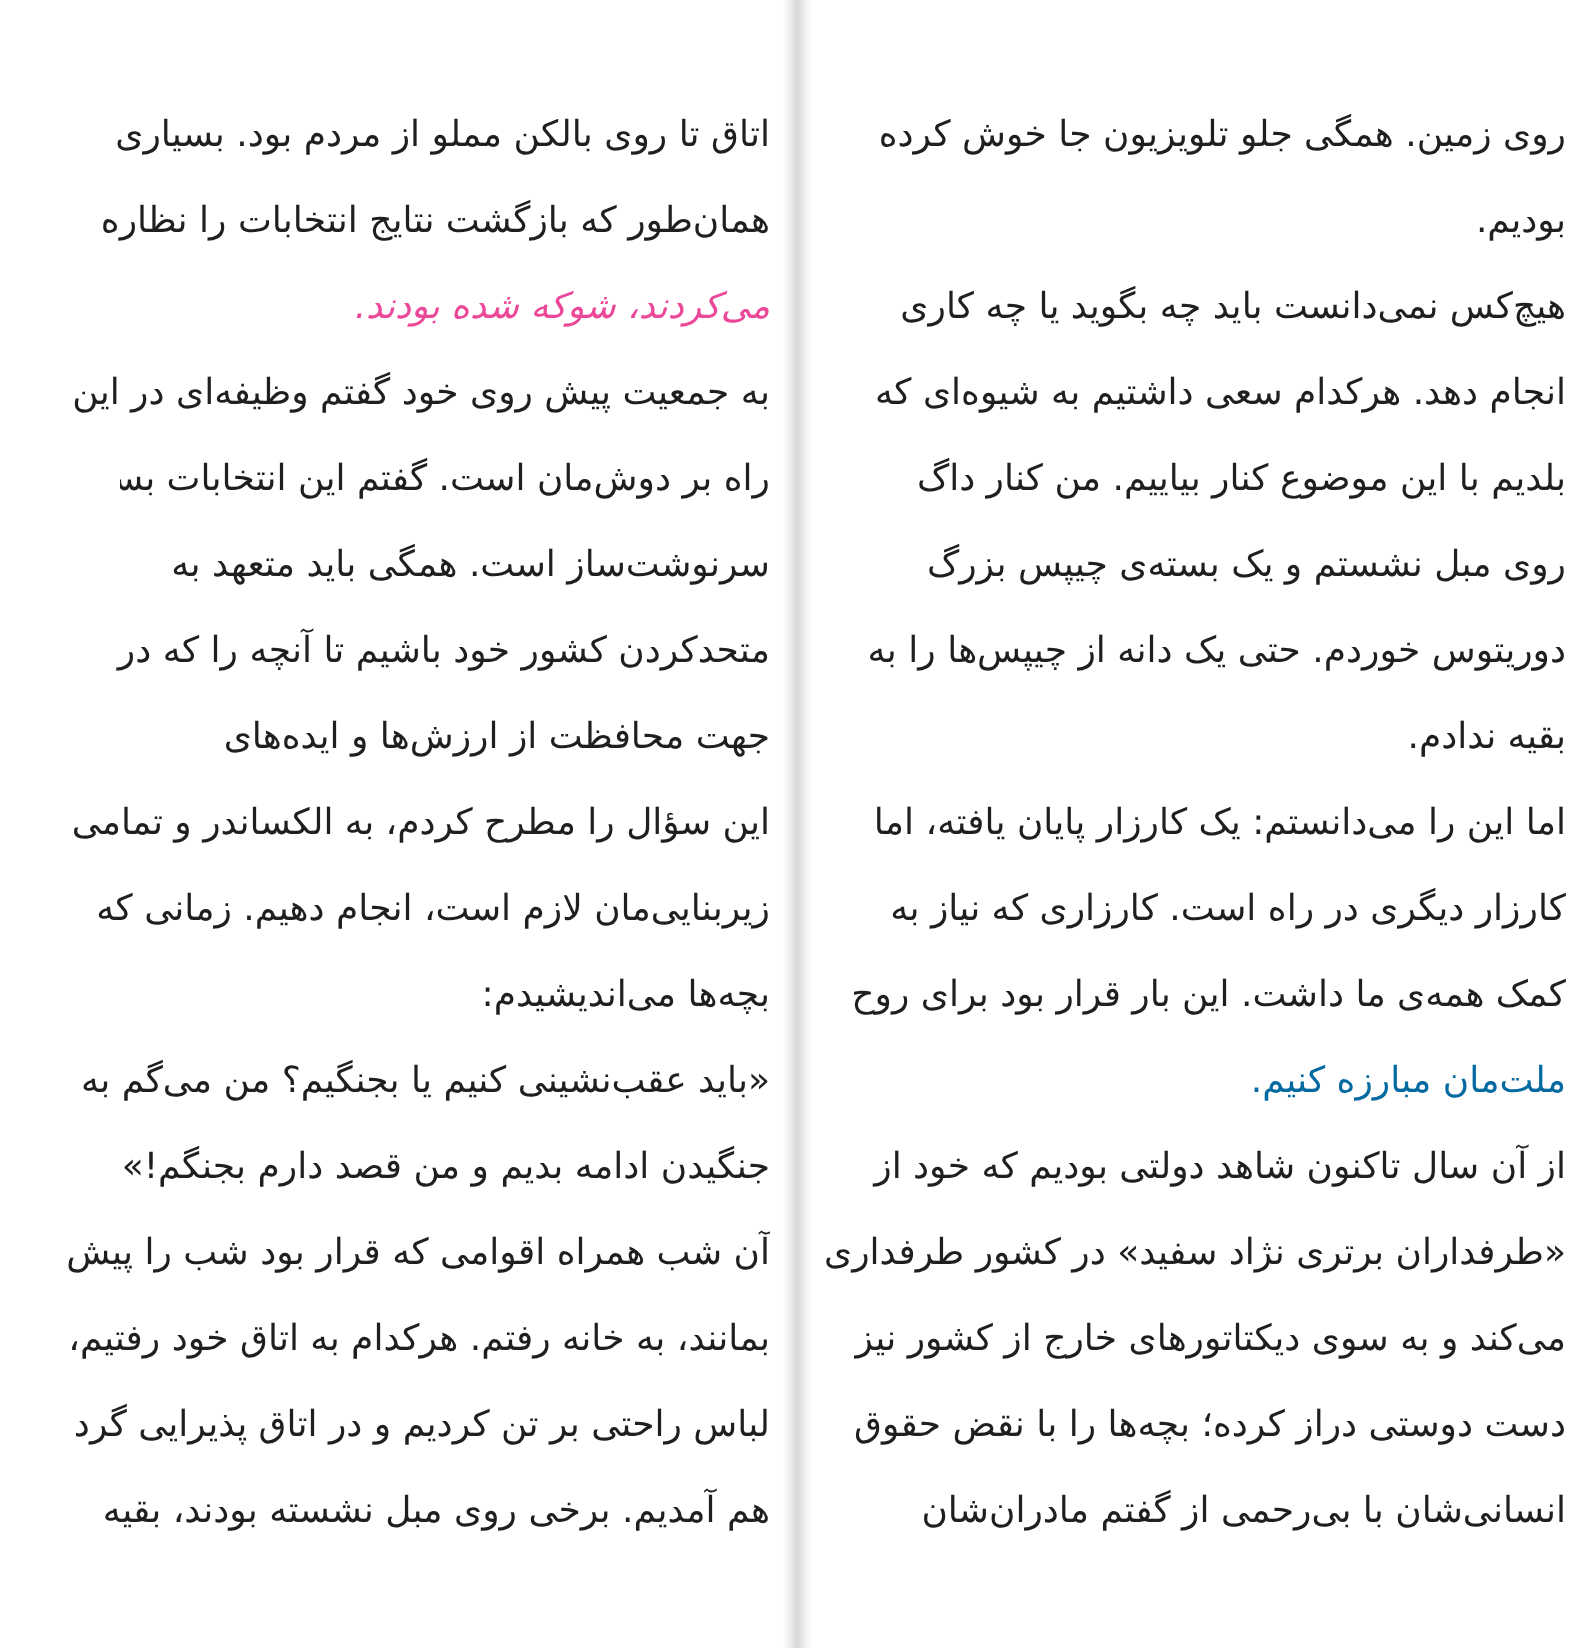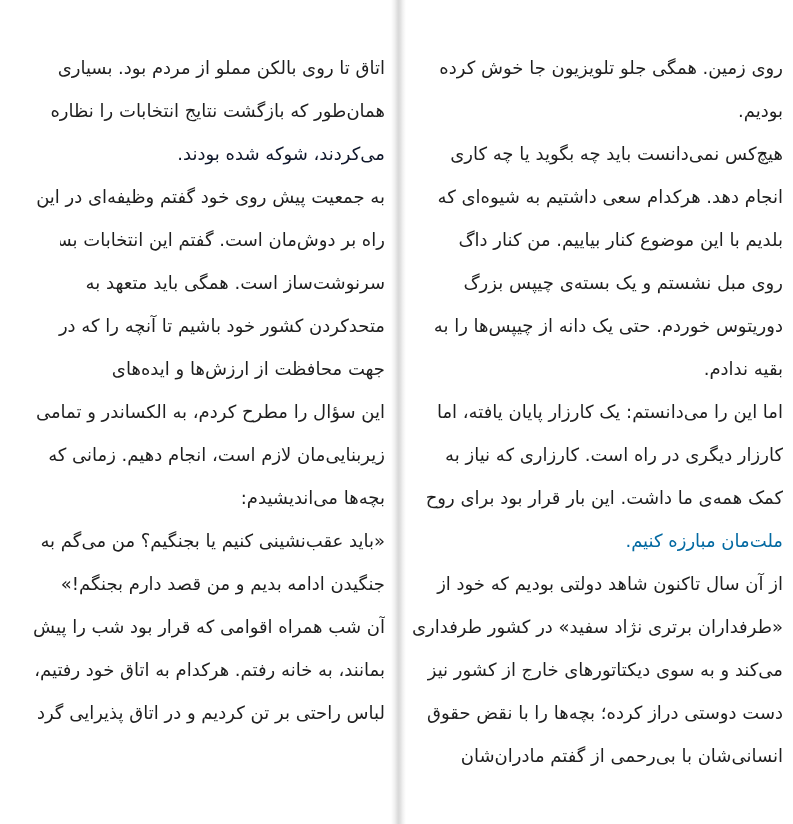--- a/index.html
+++ b/index.html
@@ -56,40 +56,41 @@
   }
 </style>
 </head>
 <body>
 
 <div class="spread">
   <div class="page page-left" lang="fa">
       <div class="paragraph">
         <div class="line" style="color: rgb(31, 31, 31);">اتاق تا روی بالکن مملو از مردم بود. بسیاری</div>
         <div class="line" style="color: rgb(31, 31, 31);">همان‌طور که بازگشت نتایج انتخابات را نظاره</div>
-        <div class="line" style="color: #0f172a;">می‌کردند، شوکه شده بودند.</div>
+        <div class="line" style="color: #ec4899; font-style: italic;">می‌کردند، شوکه شده بودند.</div>
       </div>
       <div class="paragraph">
         <div class="line" style="color: rgb(31, 31, 31);">به جمعیت پیش روی خود گفتم وظیفه‌ای در این</div>
         <div class="line" style="color: rgb(31, 31, 31); margin-left: 30px;">راه بر دوش‌مان است. گفتم این انتخابات بسیار</div>
         <div class="line" style="color: rgb(31, 31, 31);">سرنوشت‌ساز است. همگی باید متعهد به</div>
         <div class="line" style="color: rgb(31, 31, 31);">متحدکردن کشور خود باشیم تا آنچه را که در</div>
         <div class="line" style="color: rgb(31, 31, 31);">جهت محافظت از ارزش‌ها و ایده‌های</div>
         <div class="line" style="color: rgb(31, 31, 31);">این سؤال را مطرح کردم، به الکساندر و تمامی</div>
         <div class="line" style="color: rgb(31, 31, 31);">زیربنایی‌مان لازم است، انجام دهیم. زمانی که</div>
         <div class="line" style="color: rgb(31, 31, 31);">بچه‌ها می‌اندیشیدم:</div>
       </div>
       <div class="paragraph">
         <div class="line" style="color: rgb(31, 31, 31);">«باید عقب‌نشینی کنیم یا بجنگیم؟ من می‌گم به</div>
         <div class="line" style="color: rgb(31, 31, 31);">جنگیدن ادامه بدیم و من قصد دارم بجنگم!»</div>
       </div>
       <div class="paragraph">
         <div class="line" style="color: rgb(31, 31, 31);">آن شب همراه اقوامی که قرار بود شب را پیش ما</div>
         <div class="line" style="color: rgb(31, 31, 31);">بمانند، به خانه رفتم. هرکدام به اتاق خود رفتیم،</div>
         <div class="line" style="color: rgb(31, 31, 31);">لباس راحتی بر تن کردیم و در اتاق پذیرایی گرد</div>
+        <div class="line" style="color: rgb(31, 31, 31);">هم آمدیم. برخی روی مبل نشسته بودند، بقیه</div>
       </div>
     </div>
 
   <div class="gutter"></div>
 
   <div class="page page-right" lang="fa">
       <div class="paragraph">
         <div class="line" style="color: rgb(31, 31, 31);">روی زمین. همگی جلو تلویزیون جا خوش کرده</div>
         <div class="line" style="color: rgb(31, 31, 31);">بودیم.</div>
       </div>

